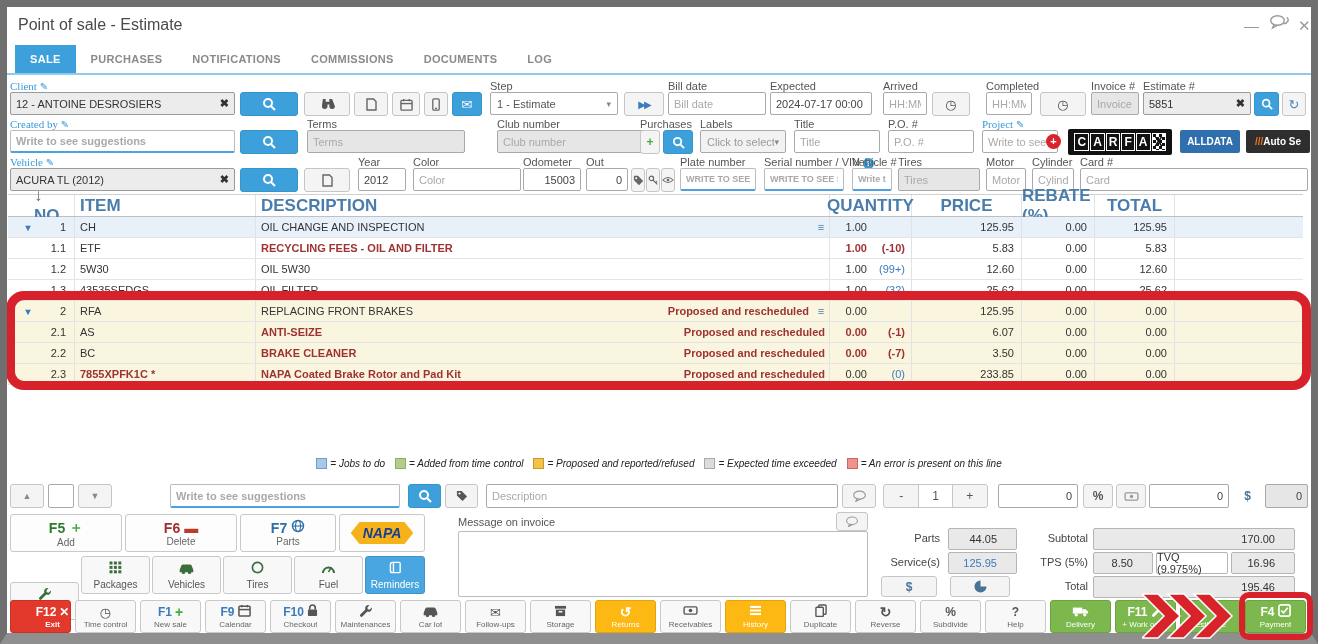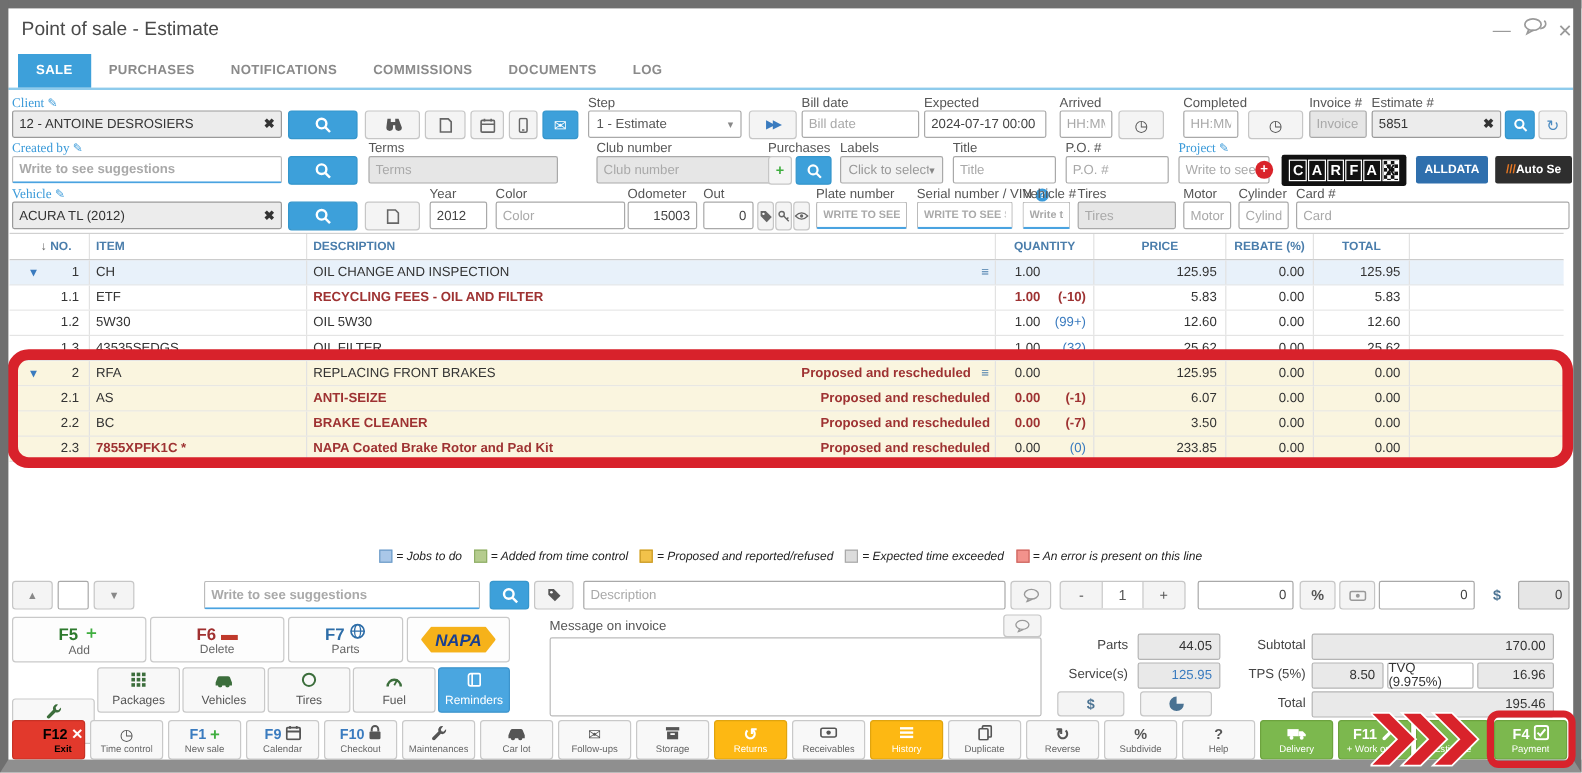--- a/index.html
+++ b/index.html
@@ -31,21 +31,21 @@
   .sel .car { margin-left:auto; color:#888; font-size:9px; }
   .sel.grey { background:#f2f2f2; color:#999; }
   .badge-plus { position:absolute; width:15px; height:15px; border-radius:50%; background:#d9232a; color:#fff; font-size:11px; line-height:14px; text-align:center; font-weight:bold; z-index:5; }
   .qmark { display:inline-block; width:11px; height:11px; border-radius:50%; background:#3a9ad9; color:#fff; font-size:8px; line-height:11px; text-align:center; font-weight:bold; }
   .logo-carfax { position:absolute; height:26px; background:#111; border-radius:2px; display:flex; align-items:center; justify-content:center; gap:1px; padding:0 4px; }
   .logo-carfax span { color:#fff; font-weight:bold; font-size:12px; border:1px solid #fff; padding:0 2px; line-height:16px; }
   .logo-carfax span.chk { background:repeating-conic-gradient(#fff 0 25%, #111 0 50%) 0 0 / 6px 6px; color:#111; }
   .logo-alldata { position:absolute; height:23px; background:#2f6fad; border-radius:2px; color:#fff; font-weight:bold; font-size:10px; display:flex; align-items:center; justify-content:center; }
   .logo-autose { position:absolute; height:23px; background:#2e2e2e; border-radius:2px; color:#fff; font-weight:bold; font-size:10px; display:flex; align-items:center; justify-content:center; }
   
-  .thead { position:absolute; left:8px; top:194px; width:1295px; height:23px; display:flex; border-top:1px solid #d0d0d0; border-bottom:1px solid #c0c0c0; align-items:center; font-size:10px; font-weight:bold; color:#4a7dab; background:#fff; }
+  .thead { position:absolute; left:8px; top:194px; width:1295px; height:23px; display:flex; border-top:1px solid #d0d0d0; border-bottom:1px solid #c0c0c0; align-items:center; font-size:17px; font-weight:bold; color:#4a7dab; background:#fff; }
   .thead > div, .trow > div { height:100%; display:flex; align-items:center; border-right:1px solid #e2e2e2; }
   .c-no{width:67px;} .c-item{width:181px; padding-left:5px;} .c-desc{width:574px; padding-left:5px;}
   .c-qty{width:82px;} .c-price{width:110px;} .c-reb{width:73px;} .c-total{width:80px;} .c-spare{width:128px; border-right:none !important;}
   .hc { justify-content:center; }
   .tbody { position:absolute; left:8px; top:217px; width:1295px; }
   .trow { display:flex; height:21px; font-size:11px; color:#333; border-bottom:1px solid #e4e4e4; background:#fff; }
   .trow.bg-blue { background:#e8f1fa; }
   .trow.bg-cream { background:#faf5df; }
   .chev { width:40px; text-align:center; color:#3a7bbf; font-weight:bold; font-size:10px; }
   .rno { width:18px; text-align:right; }
@@ -70,31 +70,31 @@
   .fbtn { position:absolute; height:38px; background:#fdfdfd; border:1px solid #c9c9c9; border-radius:3px; display:flex; flex-direction:column; align-items:center; justify-content:center; cursor:pointer; }
   .fbtn .l1 { font-size:14px; font-weight:bold; display:flex; align-items:center; gap:4px; }
   .fbtn .l2 { font-size:10px; color:#666; }
   .toolbtn { position:absolute; height:38px; background:#f8f8f8; border:1px solid #c9c9c9; border-radius:3px; display:flex; flex-direction:column; align-items:center; justify-content:center; color:#3c6e3c; cursor:pointer; }
   .toolbtn .tl { font-size:10px; color:#555; margin-top:1px; }
   .toolbtn.active { background:#4aa6e0; border-color:#3d94cc; color:#fff; }
   .toolbtn.active .tl { color:#fff; }
   .napa-hex { background:#f6b21a; color:#1a3f8f; font-weight:bold; font-style:italic; font-size:14px; padding:3px 12px; clip-path:polygon(14% 0,86% 0,100% 50%,86% 100%,14% 100%,0 50%); }
   .msg-area { position:absolute; left:458px; top:531px; width:410px; height:66px; border:1px solid #bbb; border-radius:2px; background:#fff; resize:none; font-family:"Liberation Sans",sans-serif; }
   .tot-lbl { position:absolute; font-size:11px; color:#444; text-align:right; }
-  .tot-box { position:absolute; height:22px; background:#e9e9e9; border:1px solid #b5b5b5; border-radius:2px; font-size:11px; color:#333; display:flex; align-items:center; justify-content:flex-end; padding-right:6px; }
+  .tot-box { position:absolute; height:22px; background:#e9e9e9; border:1px solid #b5b5b5; border-radius:2px; font-size:11px; color:#333; display:flex; align-items:center; justify-content:flex-end; padding-right:19px; }
   .tot-box.bluev { color:#3a7bbf; }
   .tvq-lbl { position:absolute; height:22px; background:#fff; border:1px solid #b5b5b5; border-radius:2px; font-size:11px; color:#333; display:flex; align-items:center; justify-content:center; }
   
   .bbar { position:absolute; left:0; top:600px; width:1318px; height:33px; }
   .bbtn { position:absolute; width:61px; height:33px; background:#f8f8f8; border:1px solid #c9c9c9; border-radius:3px; display:flex; flex-direction:column; align-items:center; justify-content:center; cursor:pointer; color:#555; }
   .bbtn .bl1 { height:15px; display:flex; align-items:center; gap:3px; font-size:12px; }
   .bbtn .fk { color:#3a7bbf; font-weight:bold; font-size:12px; }
   .bbtn .bl2 { font-size:8px; color:#666; white-space:nowrap; overflow:hidden; max-width:58px; }
   .bbtn.red { background:#e2392c; border-color:#c73225; color:#fff; }
-  .bbtn.red .fk, .bbtn.red .bl2 { color:#000000;padding-left:24px; }
+  .bbtn.red .fk, .bbtn.red .bl2 { color:#ffffff;padding-left:24px; }
   .bbtn.yellow { background:#fdb813; border-color:#e0a40f; color:#fff; }
   .bbtn.yellow .bl2 { color:#fff; }
   .bbtn.green { background:#7cb84e; border-color:#6da33f; color:#fff; }
   .bbtn.green .fk, .bbtn.green .bl2 { color:#fff; }
   
   .anno-table { position:absolute; left:6px; top:291px; width:1305px; height:99px; border:9px solid #d8222b; border-radius:18px; z-index:40; pointer-events:none; }
   .anno-f4 { position:absolute; left:1239px; top:592px; width:74px; height:48px; border:6px solid #d8222b; border-radius:10px; z-index:72; pointer-events:none; }
   .anno-arrows { position:absolute; left:1142px; top:590px; z-index:71; pointer-events:none; }
 </style>
 </head>

